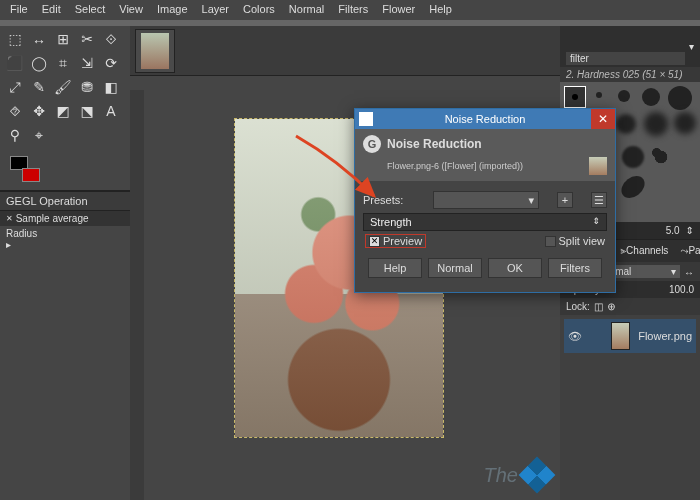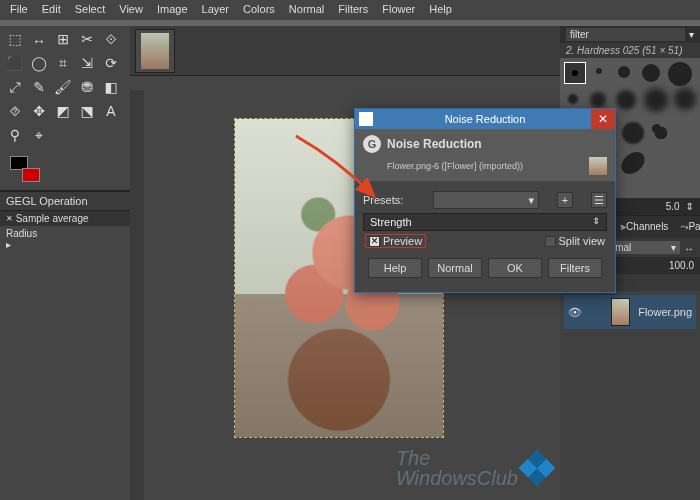--- a/index.html
+++ b/index.html
@@ -42,21 +42,21 @@
      radial-gradient(circle at 38% 55%, #d9745c 0 28px, transparent 30px),
      radial-gradient(circle at 66% 58%, #dd7a60 0 26px, transparent 28px),
      radial-gradient(circle at 50% 82%, #8a5a3e 0 50px, transparent 52px),
      radial-gradient(circle at 40% 30%, #6a8a56 0 16px, transparent 18px),
      linear-gradient(#cfd6c3 0 55%, #9c8b78 55% 100%);
   }
 
   
   .right { position: absolute; right: 0; top: 26px; width: 140px; bottom: 0; background: #383838; display: flex; flex-direction: column; }
   .brushhdr { background: #2f2f2f; padding: 2px 6px; display: flex; align-items: center; font-size: 10px; }
-  .brushhdr .fi { flex: 1; background: #444; padding: 1px 4px; margin-right: 4px; }
+  .brushhdr .fi { flex: 1; background: #444; padding: 1px 4px; margin-right: 4px; margin-top: 24px; }
   .brushtitle { background: #383838; padding: 2px 6px; font-size: 10px; font-style: italic; color: #bbb; }
   .brushgrid { background: #585858; flex: 0 0 140px; position: relative; overflow: hidden; }
   .bcell { position: absolute; border-radius: 50%; background: #222; }
   .brushsel { position: absolute; left: 4px; top: 4px; width: 22px; height: 22px; border: 1px solid #fff; background: #333; }
   .brushsel::after { content:""; position:absolute; inset:7px; background:#000; border-radius:50%;}
   .sliderrow { background: #2a2a2a; padding: 3px 6px; font-size: 10px; display: flex; justify-content: flex-end; gap: 6px; }
   .layerhdr { background: #2f2f2f; padding: 4px 6px; font-size: 10px; display: flex; gap: 6px; }
   .layerhdr span.tab { padding: 1px 3px; }
   .ctlrow { background: #383838; padding: 3px 6px; display: flex; align-items: center; font-size: 10px; gap: 4px; }
   .ctlrow .sel { flex: 1; background: #555; padding: 1px 4px; display:flex; justify-content:space-between;}
@@ -298,16 +298,15 @@
           <path d="M0,0 L7,3 L0,6 Z" fill="#d42"></path>
         </marker>
       </defs>
     <path d="M8,6 Q50,30 86,66" stroke="#d42" stroke-width="3" fill="none" marker-end="url(#ah)"></path>
   </svg>
 </div>
 
 <div class="wm">
   <div class="tx">
     <div>The</div>
-    <div>WindowsClub</div>
   </div>
   <div class="logo"></div>
 </div>
 
 </body></html>

